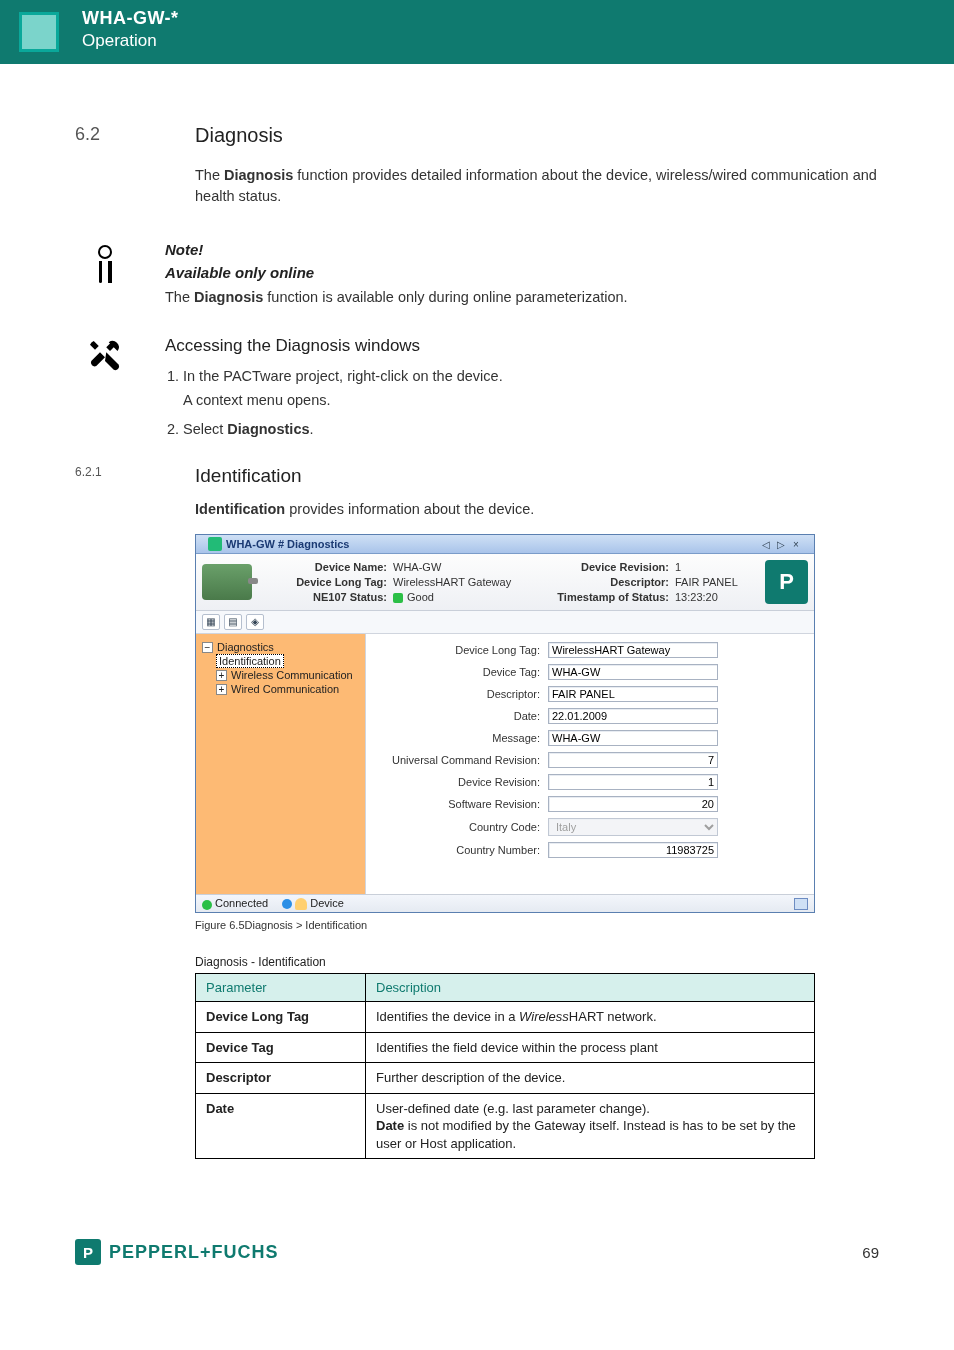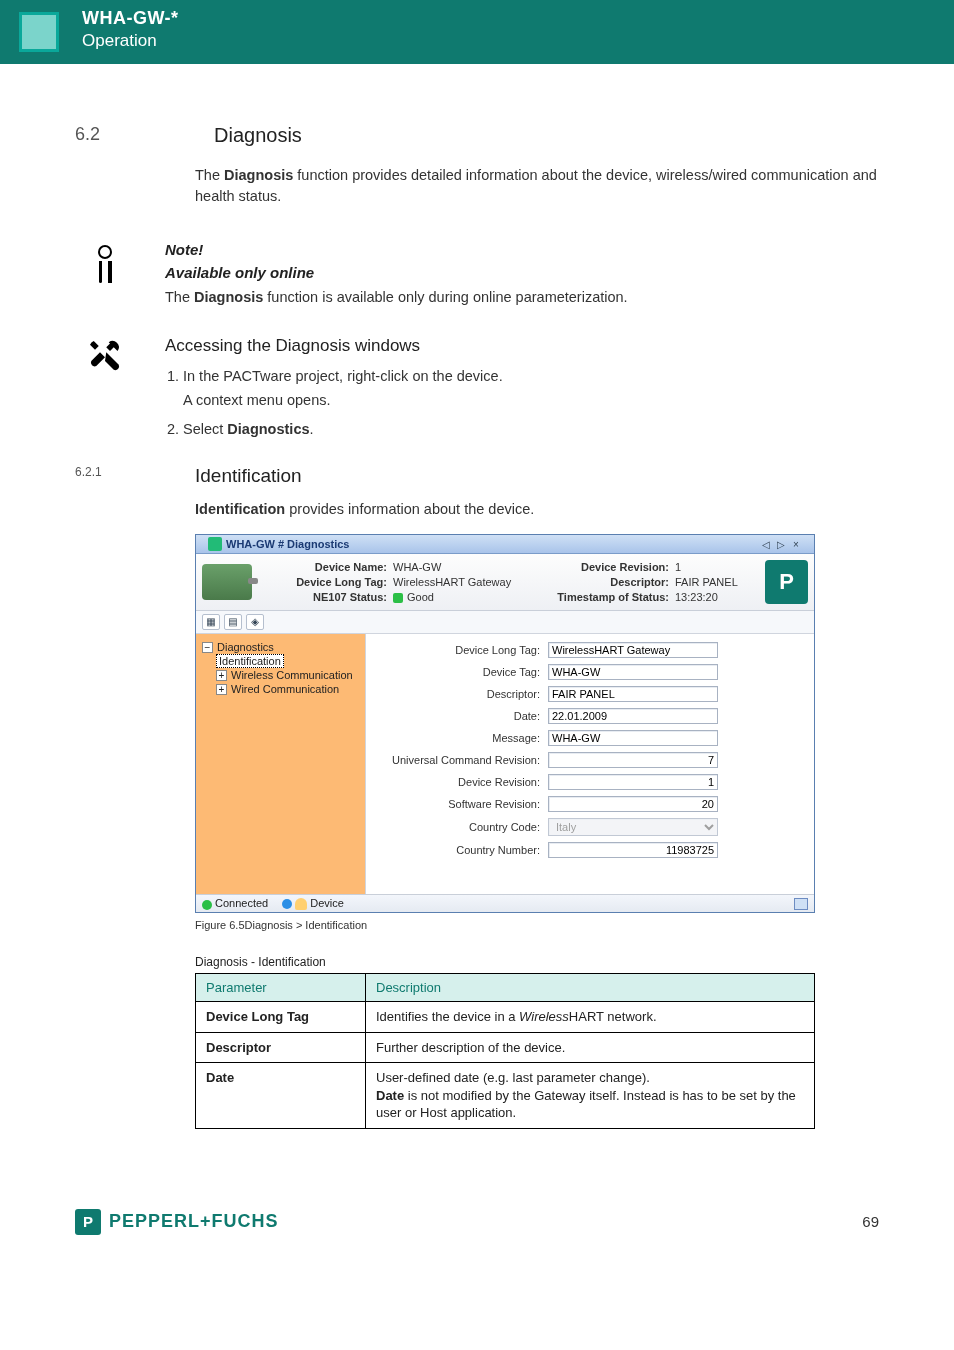--- a/index.html
+++ b/index.html
@@ -9,21 +9,21 @@
   .banner { display: flex; align-items: stretch; background: #0f7a6f; color: #fff; height: 64px; }
   .banner-sq-wrap { width: 68px; display:flex; align-items:center; justify-content:center; padding-left:10px;}
   .banner-sq { width: 40px; height: 40px; background: #7bd4cb; border: 3px solid #0aa89a; }
   .banner-text { padding: 8px 14px 6px 14px; }
   .banner-title { font-weight: bold; font-size: 18px; letter-spacing: .5px; }
   .banner-sub { font-size: 17px; margin-top:2px; }
   .banner-tail { flex:1; }
 
   .page { padding: 60px 75px 40px 75px; }
 
-  .h-row { display:flex; gap: 79px; margin-bottom: 18px; }
+  .h-row { display:flex; gap: 60px; margin-bottom: 18px; }
   .h-num { font-size: 18px; color:#555; width:60px; }
   .h-title { font-size: 20px; }
   .body-col { margin-left: 120px; }
   p { line-height: 1.45; margin-bottom: 10px; font-size: 14.5px; color:#333; }
   p b { font-weight: bold; }
 
   .note-row { display:flex; gap: 30px; margin-top: 34px; }
   .note-icon { width: 60px; font-size: 40px; text-align:center; line-height:1; padding-top:4px;}
   .note-circle { width:14px; height:14px; border:2px solid #000; border-radius:50%; margin:0 auto 2px auto;}
   .note-stem { display:flex; justify-content:center; gap:6px;}
@@ -268,20 +268,24 @@
         <th>Parameter</th>
         <th>Description</th>
       </tr>
     </thead>
     <tbody id="param-tbody">
         <tr>
           <td class="pname">Device Long Tag</td>
           <td>Identifies the device in a <i>Wireless</i>HART network.</td>
         </tr>
         <tr>
+          <td class="pname">Device Tag</td>
+          <td>Identifies the field device within the process plant</td>
+        </tr>
+        <tr>
           <td class="pname">Descriptor</td>
           <td>Further description of the device.</td>
         </tr>
         <tr>
           <td class="pname">Date</td>
           <td>User-defined date (e.g. last parameter change).<br><b>Date</b> is not modified by the Gateway itself. Instead is has to be set by the user or Host application.</td>
         </tr>
       </tbody>
   </table>
 

